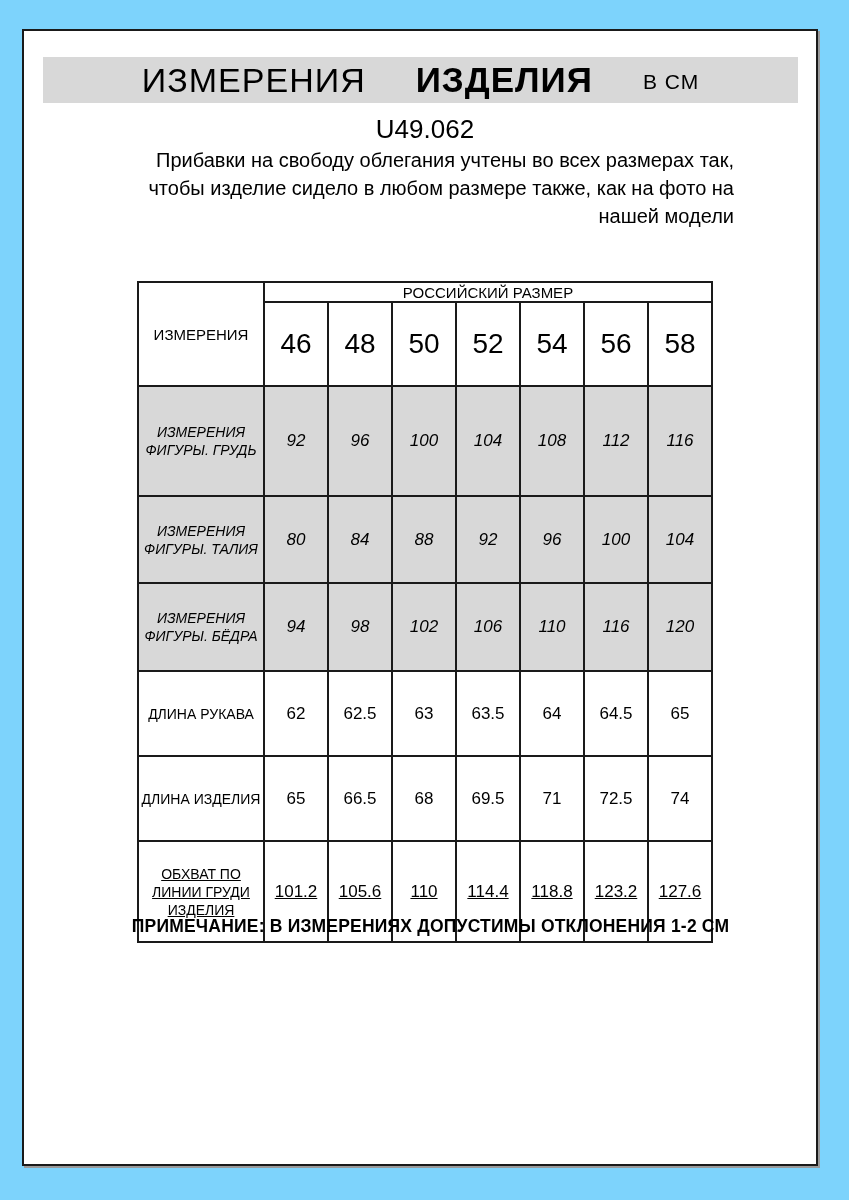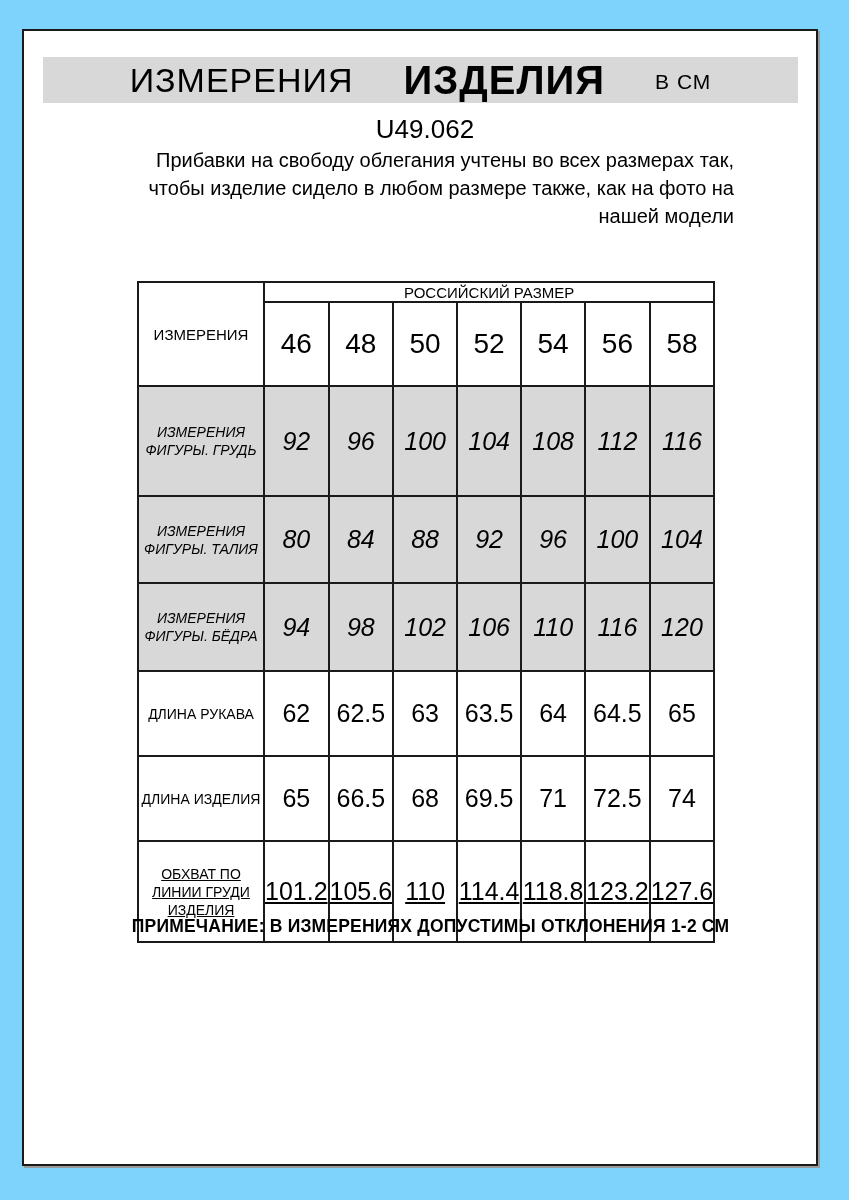--- a/index.html
+++ b/index.html
@@ -13,21 +13,21 @@
     box-shadow:2px 2px 0 #9a9a9a;
     background:#fff;
   }
 
   .titlebar {
     position:absolute; left:43px; top:57px; width:755px; height:46px;
     background:#d8d8d8;
     display:flex; align-items:center; justify-content:center; gap:50px;
   }
   .title-main { font-size:34px; font-weight:400; letter-spacing:1px; }
-  .title-bold { font-size:40px; font-weight:700; letter-spacing:1px; }
+  .title-bold { font-size:35px; font-weight:700; letter-spacing:1px; }
   .title-unit { font-size:21px; font-weight:400; letter-spacing:1px; padding-top:4px; }
 
   .article {
     position:absolute; left:0; top:114px; width:830px;
     text-align:center; font-size:26px; font-weight:400;padding-left:20px;
   }
   .desc {
     position:absolute; left:114px; top:146px; width:620px;
     text-align:right; font-size:20px; line-height:28px;
     white-space:pre-line;
@@ -40,21 +40,21 @@
     font-weight:400; overflow:hidden;
   }
   col.c-label { width:126px; }
   col.c-size  { width:64px; }
 
   .corner-cell   { font-size:15px; background:#fff; }
   .group-header  { font-size:15px; height:20px; background:#fff; }
   .size-header   { font-size:28px; font-weight:700; height:84px; background:#fff; }
 
   tr.data-row td.label-cell { font-size:14px; line-height:18px; padding:2px; }
-  tr.data-row td.value-cell { font-size:25px;margin-left:28px; }
+  tr.data-row td.value-cell { font-size:17px;margin-left:28px; }
   tr.data-row.shaded td { background:#d8d8d8; font-style:italic; }
   tr.data-row.plain  td { background:#ffffff; }
 
   .note {
     position:absolute; left:0; top:916px; width:849px;
     text-align:center; font-size:17.5px; font-weight:700; letter-spacing:0.2px;padding-left:12px;
   }
 </style>
 </head>
 <body>

